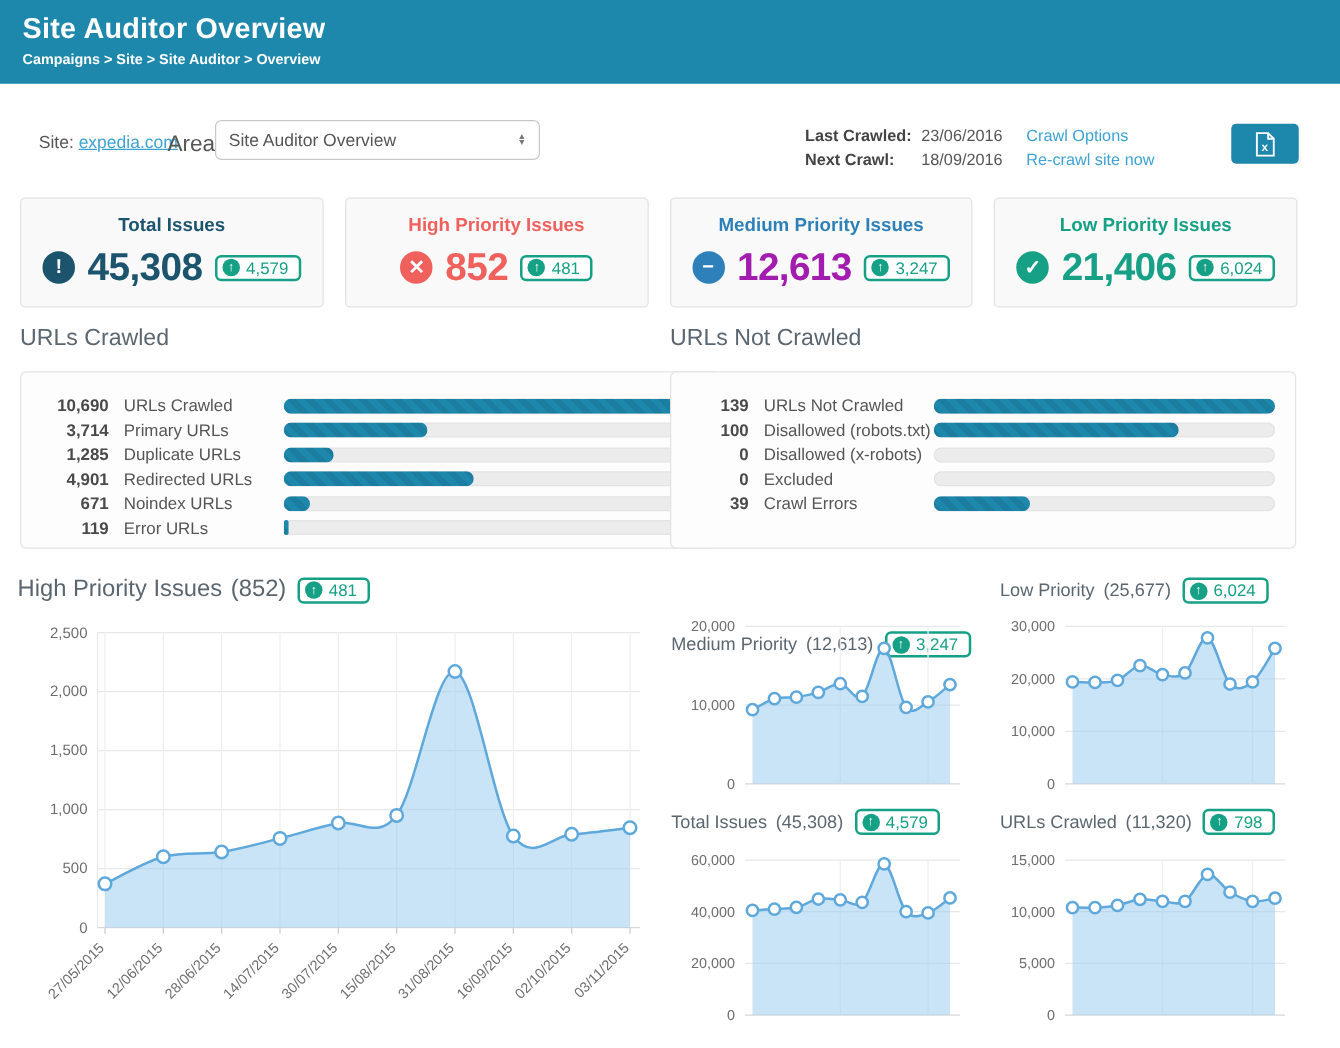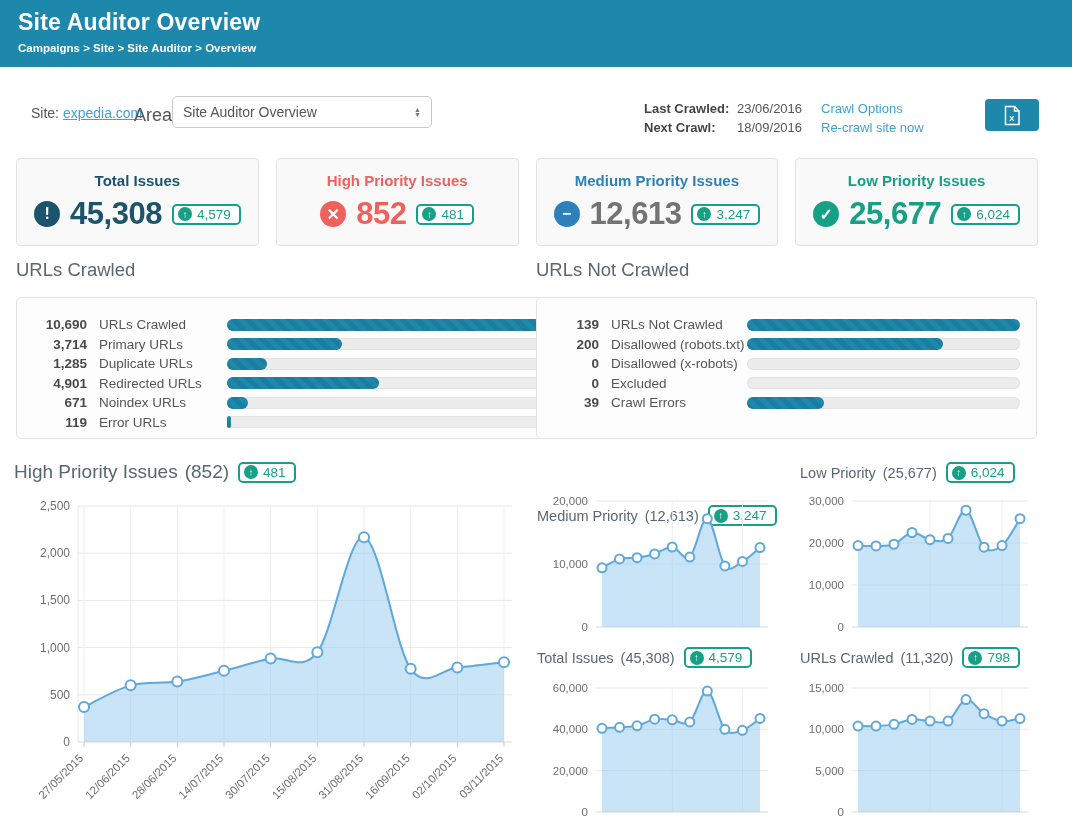--- a/index.html
+++ b/index.html
@@ -138,32 +138,32 @@
           <span class="delta-badge">
             <span class="delta-ic">↑</span>
             <span>481</span>
           </span>
         </div>
       </div>
       <div class="card">
         <div class="title" style="color: rgb(45, 128, 185);">Medium Priority Issues</div>
         <div class="valrow">
           <span class="stat-icon" style="background: rgb(45, 128, 185);">−</span>
-          <span class="num" style="color: #737373;">12,613</span>
+          <span class="num" style="color: #a21caf;">12,613</span>
           <span class="delta-badge">
             <span class="delta-ic">↑</span>
             <span>3,247</span>
           </span>
         </div>
       </div>
       <div class="card">
         <div class="title" style="color: rgb(22, 160, 133);">Low Priority Issues</div>
         <div class="valrow">
           <span class="stat-icon" style="background: rgb(22, 160, 133);">✓</span>
-          <span class="num" style="color: rgb(22, 160, 133);">25,677</span>
+          <span class="num" style="color: rgb(22, 160, 133);">21,406</span>
           <span class="delta-badge">
             <span class="delta-ic">↑</span>
             <span>6,024</span>
           </span>
         </div>
       </div>
     </div>
 
   <div class="section-title" id="st-left">URLs Crawled</div>
   <div class="section-title" id="st-right">URLs Not Crawled</div>
@@ -214,21 +214,21 @@
     </div>
   <div class="panel" id="panel-right">
       <div class="prow">
         <span class="val">139</span>
         <span class="lab">URLs Not Crawled</span>
         <div class="bar-track">
           <div class="bar-fill" style="width: 100%;"></div>
         </div>
       </div>
       <div class="prow">
-        <span class="val">200</span>
+        <span class="val">100</span>
         <span class="lab">Disallowed (robots.txt)</span>
         <div class="bar-track">
           <div class="bar-fill" style="width: 71.9424%;"></div>
         </div>
       </div>
       <div class="prow">
         <span class="val">0</span>
         <span class="lab">Disallowed (x-robots)</span>
         <div class="bar-track">
           <div class="bar-fill" style="width: 0%;"></div>

